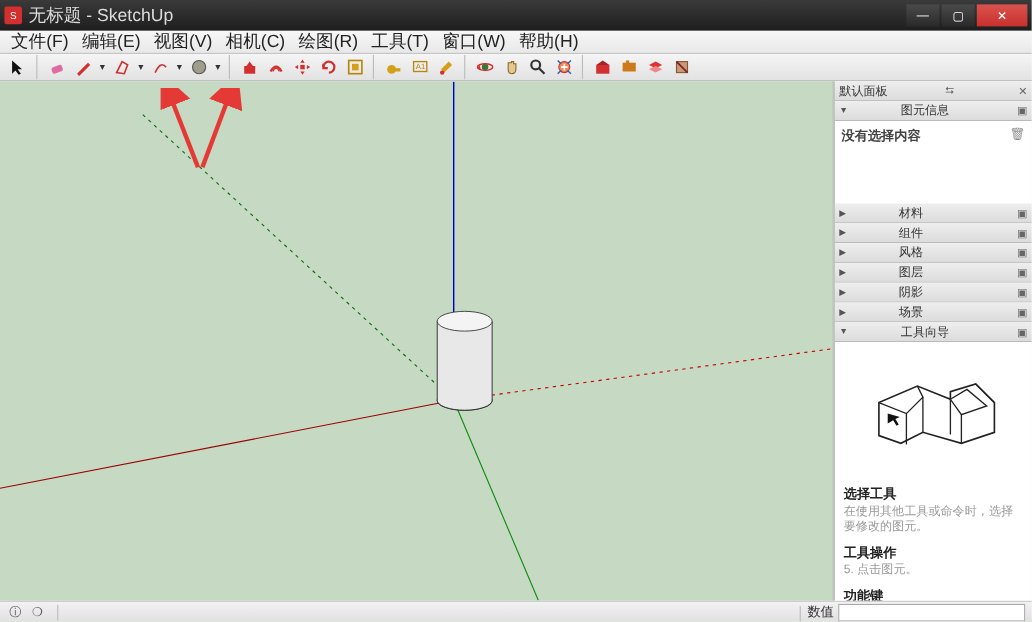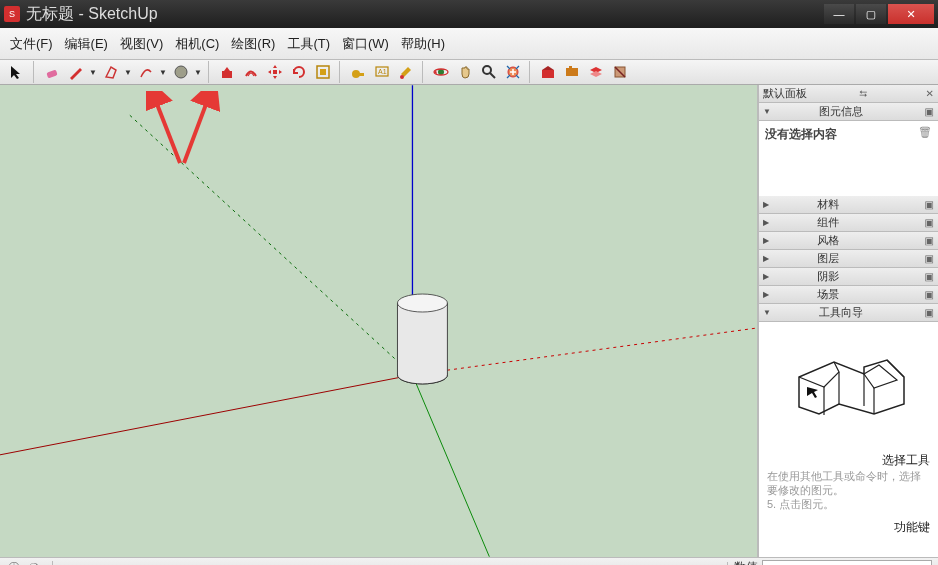--- a/index.html
+++ b/index.html
@@ -9,21 +9,21 @@
 .titlebar { height: 28px; background: linear-gradient(#3a3a3a, #1e1e1e); display: flex; align-items: center; color: #ddd; padding: 0 4px; }
 .titlebar .app-icon { width: 16px; height: 16px; background: #d32f2f; border-radius: 2px; margin-right: 6px; display: inline-flex; align-items: center; justify-content: center; font-size: 9px; color: #fff; }
 .titlebar .title { flex: 1; font-size: 16px; }
 .win-btns { display: flex; }
 .win-btn { width: 30px; height: 20px; display: flex; align-items: center; justify-content: center; color: #fff; font-size: 11px; }
 .win-btn.min { background: linear-gradient(#4a4a4a,#2a2a2a); }
 .win-btn.max { background: linear-gradient(#4a4a4a,#2a2a2a); margin-left: 2px; }
 .win-btn.close { background: linear-gradient(#d9534f,#c9302c); margin-left: 2px; width: 46px; }
 
 
-.menubar { height: 32px; background: linear-gradient(#f7f7f7,#e8e8e8); border-bottom: 1px solid #bbb; display: flex; align-items: center; padding: 0 4px; font-size: 13px; color: #222; }
+.menubar { height: 21px; background: linear-gradient(#f7f7f7,#e8e8e8); border-bottom: 1px solid #bbb; display: flex; align-items: center; padding: 0 4px; font-size: 16px; color: #222; }
 .menubar span { padding: 2px 6px; }
 
 
 .toolbar { height: 25px; background: linear-gradient(#f5f5f5,#e2e2e2); border-bottom: 1px solid #aaa; display: flex; align-items: center; padding: 0 6px; }
 .tool { width: 22px; height: 22px; display: flex; align-items: center; justify-content: center; margin-right: 2px; font-size: 15px; position: relative; }
 .dd { width: 8px; font-size: 8px; color:#333; margin-right: 3px; }
 .sep { width: 5px; height: 22px; border-left: 1px solid #bbb; margin: 0 3px; }
 
 
 .main { display: flex; height: calc(100% - 28px - 20px - 25px - 20px); }
@@ -35,21 +35,21 @@
 .panel-hdr .caret { font-size: 8px; margin-right: 4px; color: #555; }
 .panel-hdr .close-x { margin-left: auto; font-size: 10px; color: #666; }
 .panel-hdr .pin { margin-left: auto; font-size: 10px; color: #666; margin-right: 6px; }
 .panel-body { padding: 5px 6px; font-size: 12px; color: #444; }
 .info-body { height: 75px; }
 .info-body .trash-icon { float: right; font-size: 11px; color: #888; }
 
 .instr-body { flex: 1; overflow: hidden; padding: 0; }
 .instr-img { height: 120px; display: flex; align-items: center; justify-content: center; background:#fff; }
 .instr-text { padding: 6px 8px; font-size: 12px; color: #444; }
-.instr-text .h { font-weight: normal; color: #222; margin-top: 4px; text-align: right; }
+.instr-text .h { font-weight: bold; color: #222; margin-top: 4px; }
 .instr-text .sub { color: #999; font-size: 11px; line-height: 14px; }
 
 
 .statusbar { height: 20px; background: linear-gradient(#f2f2f2,#e0e0e0); border-top: 1px solid #bbb; display: flex; align-items: center; font-size: 12px; color: #333; padding: 0 6px; }
 .statusbar .sicon { width: 16px; text-align: center; margin-right: 4px; font-size: 11px; color:#555; }
 .statusbar .ssep { width:1px; height:14px; background:#bbb; margin: 0 6px; }
 .statusbar .right { margin-left: auto; display:flex; align-items:flex-end; }
 .statusbar .vbox { width: 170px; height: 16px; background:#fff; border:1px solid #aaa; margin-left:4px; }
 
 
@@ -315,20 +315,21 @@
           <path d="M20 75 L20 45 L55 30 L85 42 L85 35 L108 28 L125 45 L125 72 L95 82 L60 72 L40 82 Z" fill="#fff" stroke="#222" stroke-width="1.5"></path>
           <path d="M20 45 L45 55 L60 40 L55 30" fill="none" stroke="#222" stroke-width="1.2"></path>
           <path d="M45 55 L45 83 M60 40 L60 72 M85 42 L85 74 M95 48 L95 82 M108 28 L125 45" fill="none" stroke="#222" stroke-width="1.2"></path>
           <path d="M85 42 L100 33 L118 48 L95 56 Z" fill="#fff" stroke="#222" stroke-width="1.2"></path>
           <path d="M28 55 L28 64 L33 61 L36 66 L38 65 L35 60 L39 58 Z" fill="#111"></path>
         </svg>
       </div>
       <div class="instr-text">
         <div class="h">选择工具</div>
         <div class="sub">在使用其他工具或命令时，选择要修改的图元。</div>
+        <div class="h" style="margin-top:8px">工具操作</div>
         <div class="sub">5. 点击图元。</div>
         <div class="h" style="margin-top:8px">功能键</div>
 
       </div>
     </div>
   </div>
 </div>
 
 <div class="statusbar">
   <span class="sicon">ⓘ</span>

